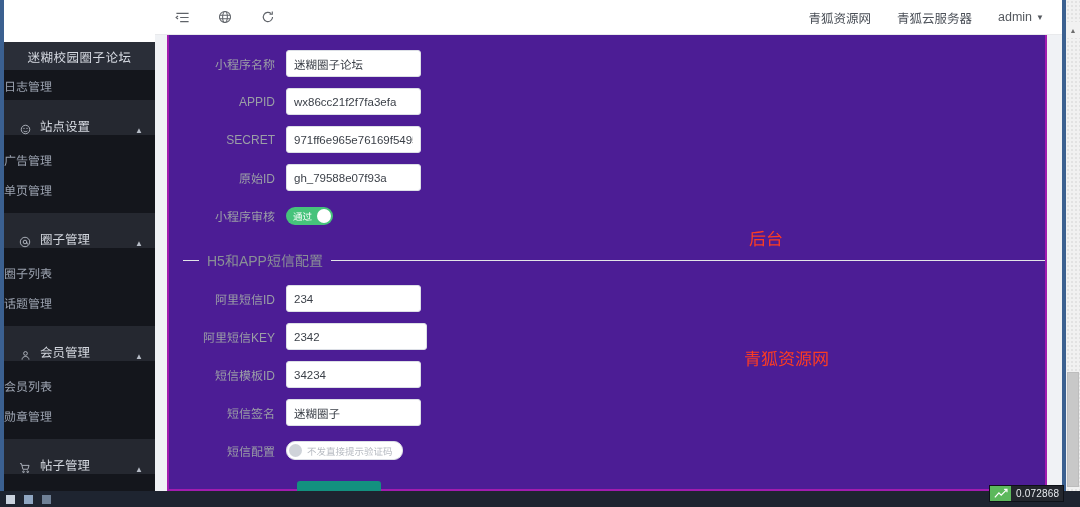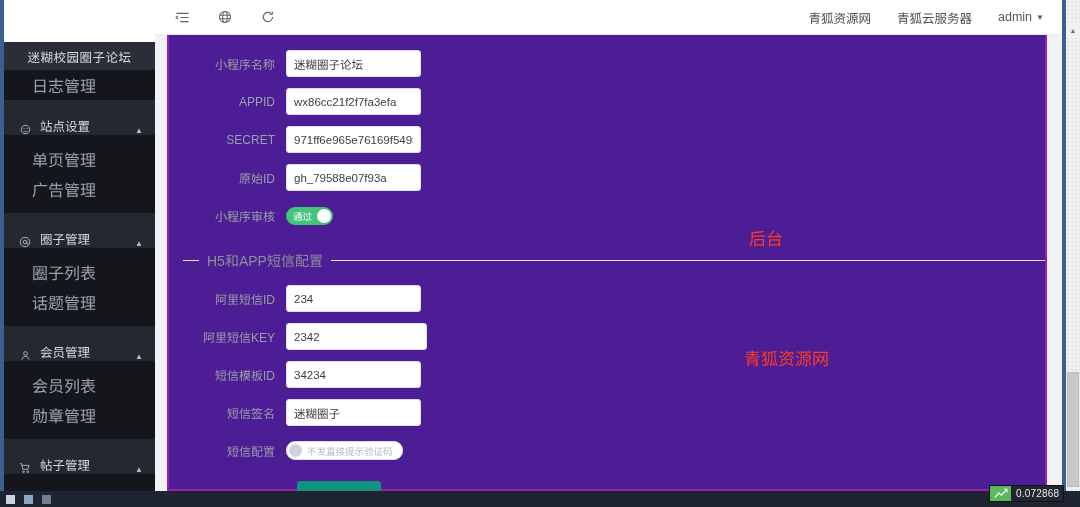--- a/index.html
+++ b/index.html
@@ -42,23 +42,22 @@
     font-size: 12.5px;
     letter-spacing: .5px;
     background: #2a2e38;
   }
   .nav-sub {
     background: #14161c;
   }
   .nav-sub .nav-sub-item {
     height: 30px;
     display: flex; align-items: center;
-    padding-left: 28px;
     color: #9aa1ae;
-    font-size: 16px;
+    font-size: 12px;
     cursor: pointer;
   }
 
   .nav-group {
     height: 35px;
     display: flex; align-items: flex-end;
     padding: 0 12px 0 12px;
     color: #d3d7de;
     font-size: 12.5px;
     background: #252830;
@@ -348,24 +347,24 @@
           <circle cx="10.2" cy="6.2" r=".9" fill="#c3c8d2" stroke="none"></circle>
           <path d="M5.3 10.2c1.6 1.2 3.8 1.2 5.4 0"></path>
         </svg>
       </span>
       <span class="g-label">站点设置</span>
       <span class="caret">▲</span>
     </div>
     <div class="nav-sub">
       <div class="sub-pad"></div>
       <div class="nav-sub-item">
+        <span>广告管理</span>
+      </div>
+      <div class="nav-sub-item">
         <span>单页管理</span>
-      </div>
-      <div class="nav-sub-item">
-        <span>广告管理</span>
       </div>
       <div class="sub-pad"></div>
     </div>
 
     <div class="nav-group">
       <span class="g-icon">
         <svg width="12" height="12" viewBox="0 0 16 16" fill="none" stroke="#c3c8d2" stroke-width="1.1">
           <circle cx="8" cy="8" r="6.3"></circle>
             <circle cx="8" cy="8" r="2.4"></circle>
           <path d="M10.4 8v1.8c0 1 1.6 1 1.9-.4"></path>

